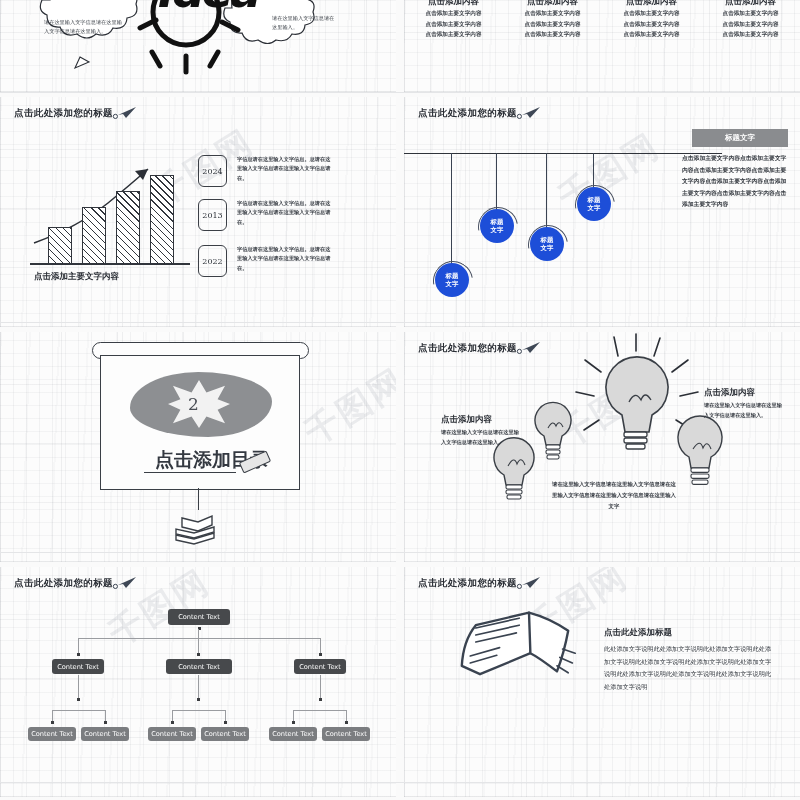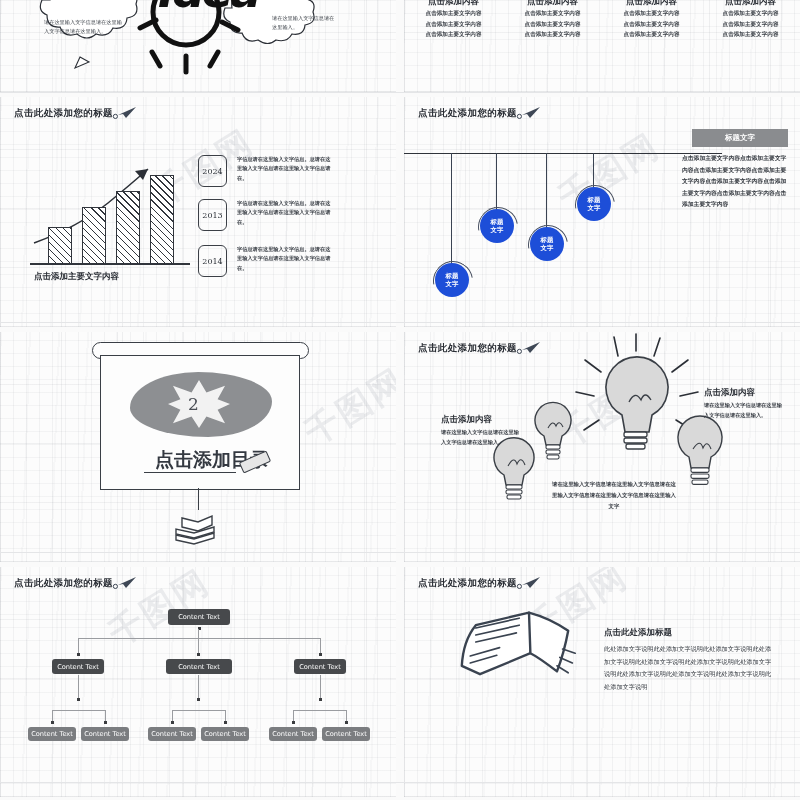--- a/index.html
+++ b/index.html
@@ -197,21 +197,21 @@
       <div class="axis"></div>
     </div>
     <div class="barcap cn">点击添加主要文字内容</div>
 
     <div class="yearbox cn" style="left:198px;top:58px;">2024</div>
     <div class="yeartxt cn" style="left:237px;top:58px;">字信息请在这里输入文字信息。息请在这里输入文字信息请在这里输入文字信息请在。</div>
 
     <div class="yearbox cn" style="left:198px;top:102px;">2013</div>
     <div class="yeartxt cn" style="left:237px;top:102px;">字信息请在这里输入文字信息。息请在这里输入文字信息请在这里输入文字信息请在。</div>
 
-    <div class="yearbox cn" style="left:198px;top:148px;">2014</div>
+    <div class="yearbox cn" style="left:198px;top:148px;">2022</div>
     <div class="yeartxt cn" style="left:237px;top:148px;">字信息请在这里输入文字信息。息请在这里输入文字信息请在这里输入文字信息请在。</div>
   </div>
 
   <div class="slide">
     <div class="paper"></div>
     <div class="wm" style="left:150px;top:52px;">千图网</div>
 
     <div class="stitle cn">点击此处添加您的标题</div>
     <svg class="plane" style="left:112px;top:9px;" viewBox="0 0 26 14">
       <path d="M6 9 L24 1 L14 12 L11 8 Z" fill="#3f4856"></path>

